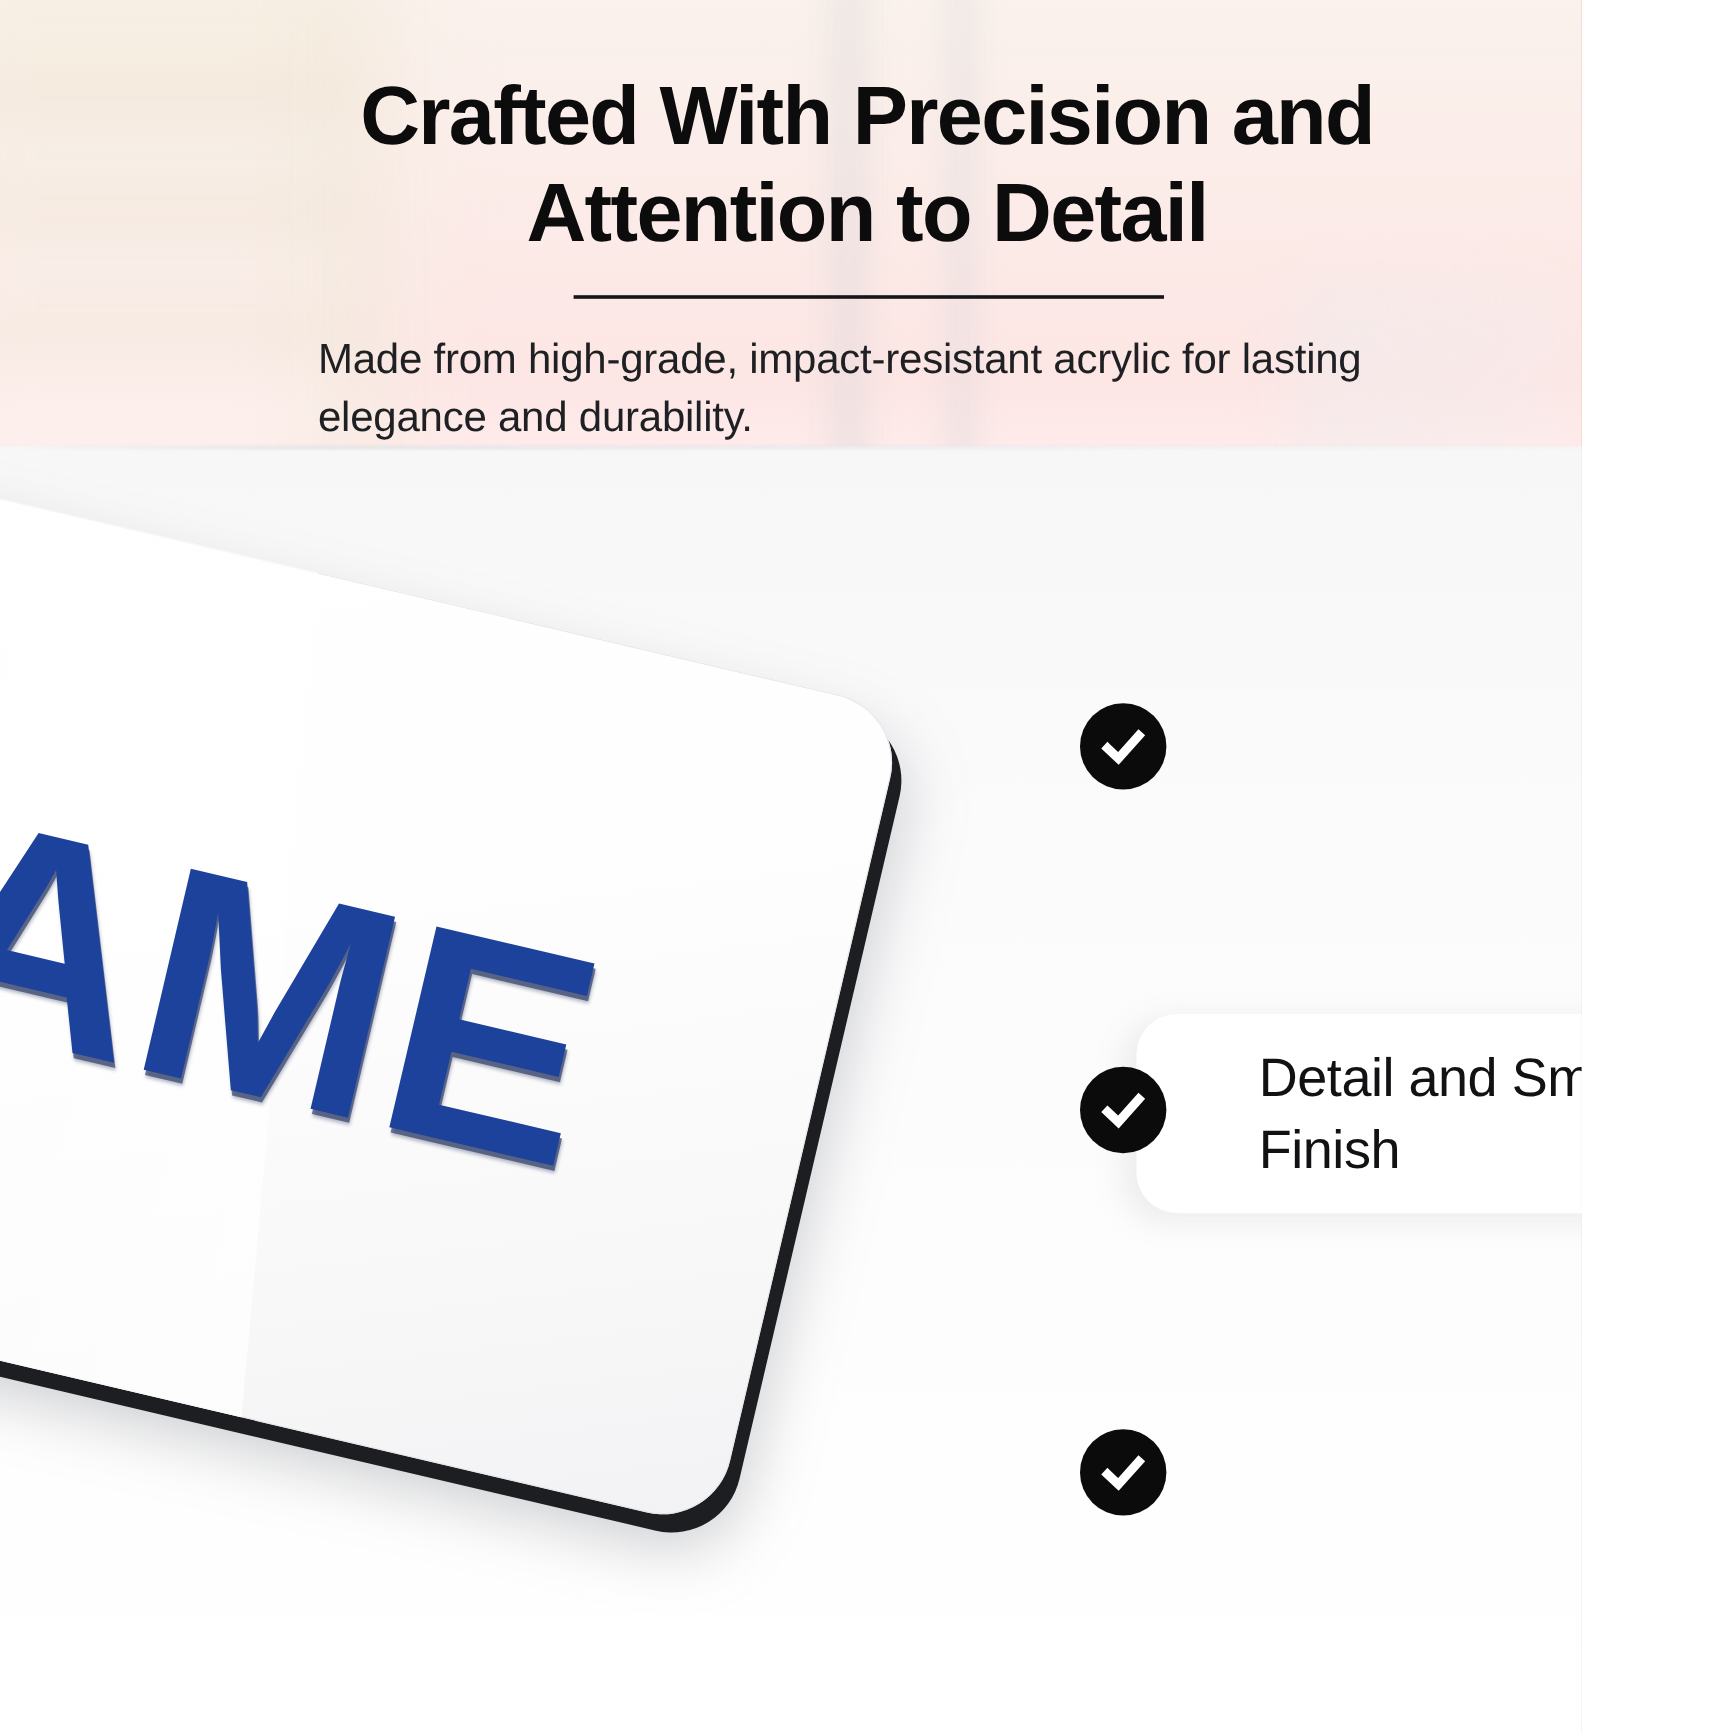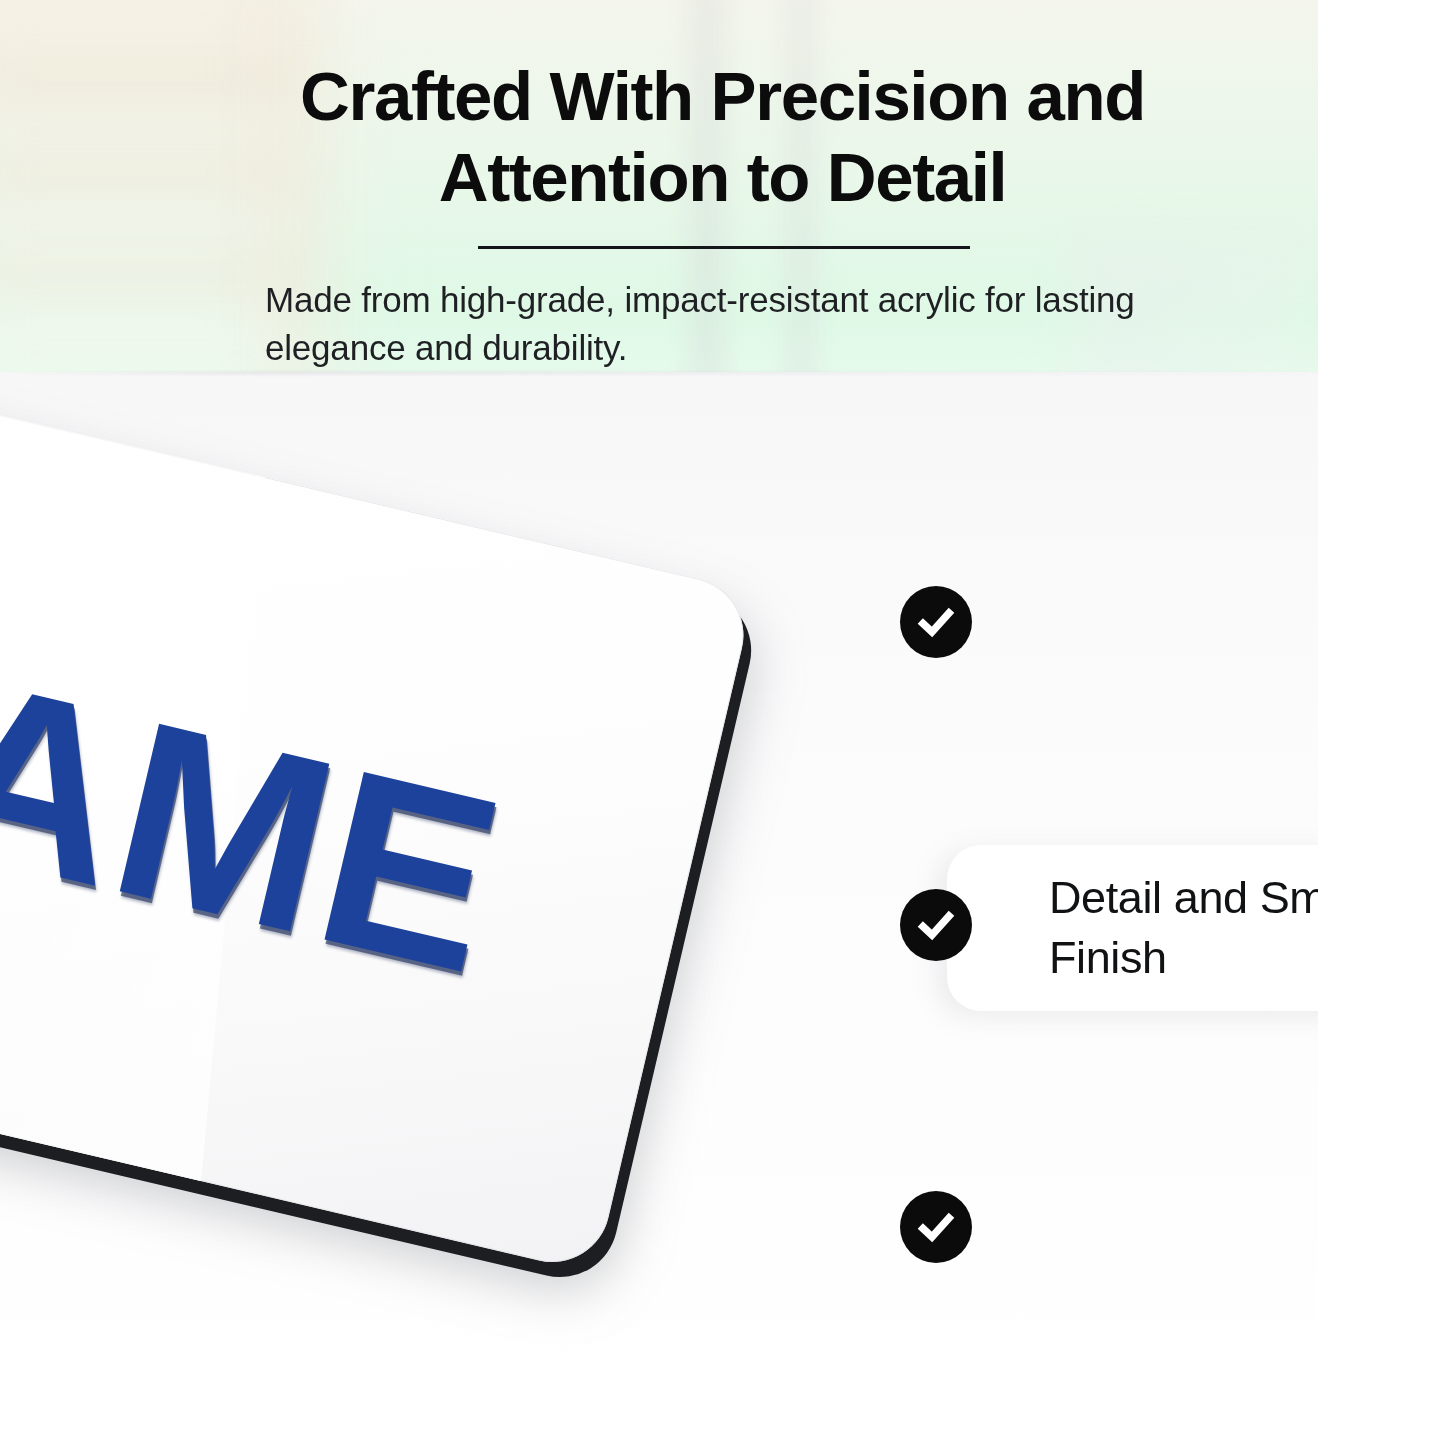--- a/index.html
+++ b/index.html
@@ -9,21 +9,21 @@
   }
   body {
     font-family: "Liberation Sans", sans-serif;
   }
 
   #stage {
     position: relative;
     width: 1318px;
     height: 1445px;
     overflow: hidden;
-    background: #86efac;
+    background: #fca5a5;
   }
 
   
   .bg-layer {
     position: absolute;
     inset: 0;
     background:
       linear-gradient(180deg, rgba(250,246,240,0.95) 0%, rgba(253,252,250,0.75) 22%, rgba(255,255,255,0.9) 34%, #ffffff 46%);
   }
   .bg-shelf {

